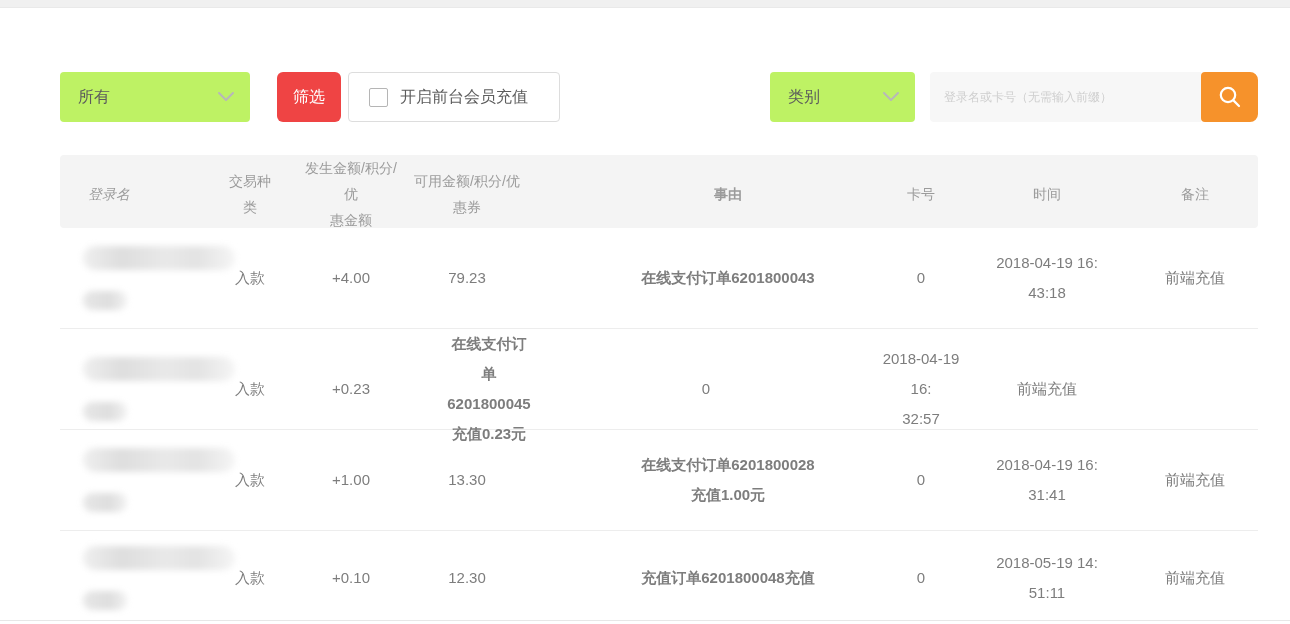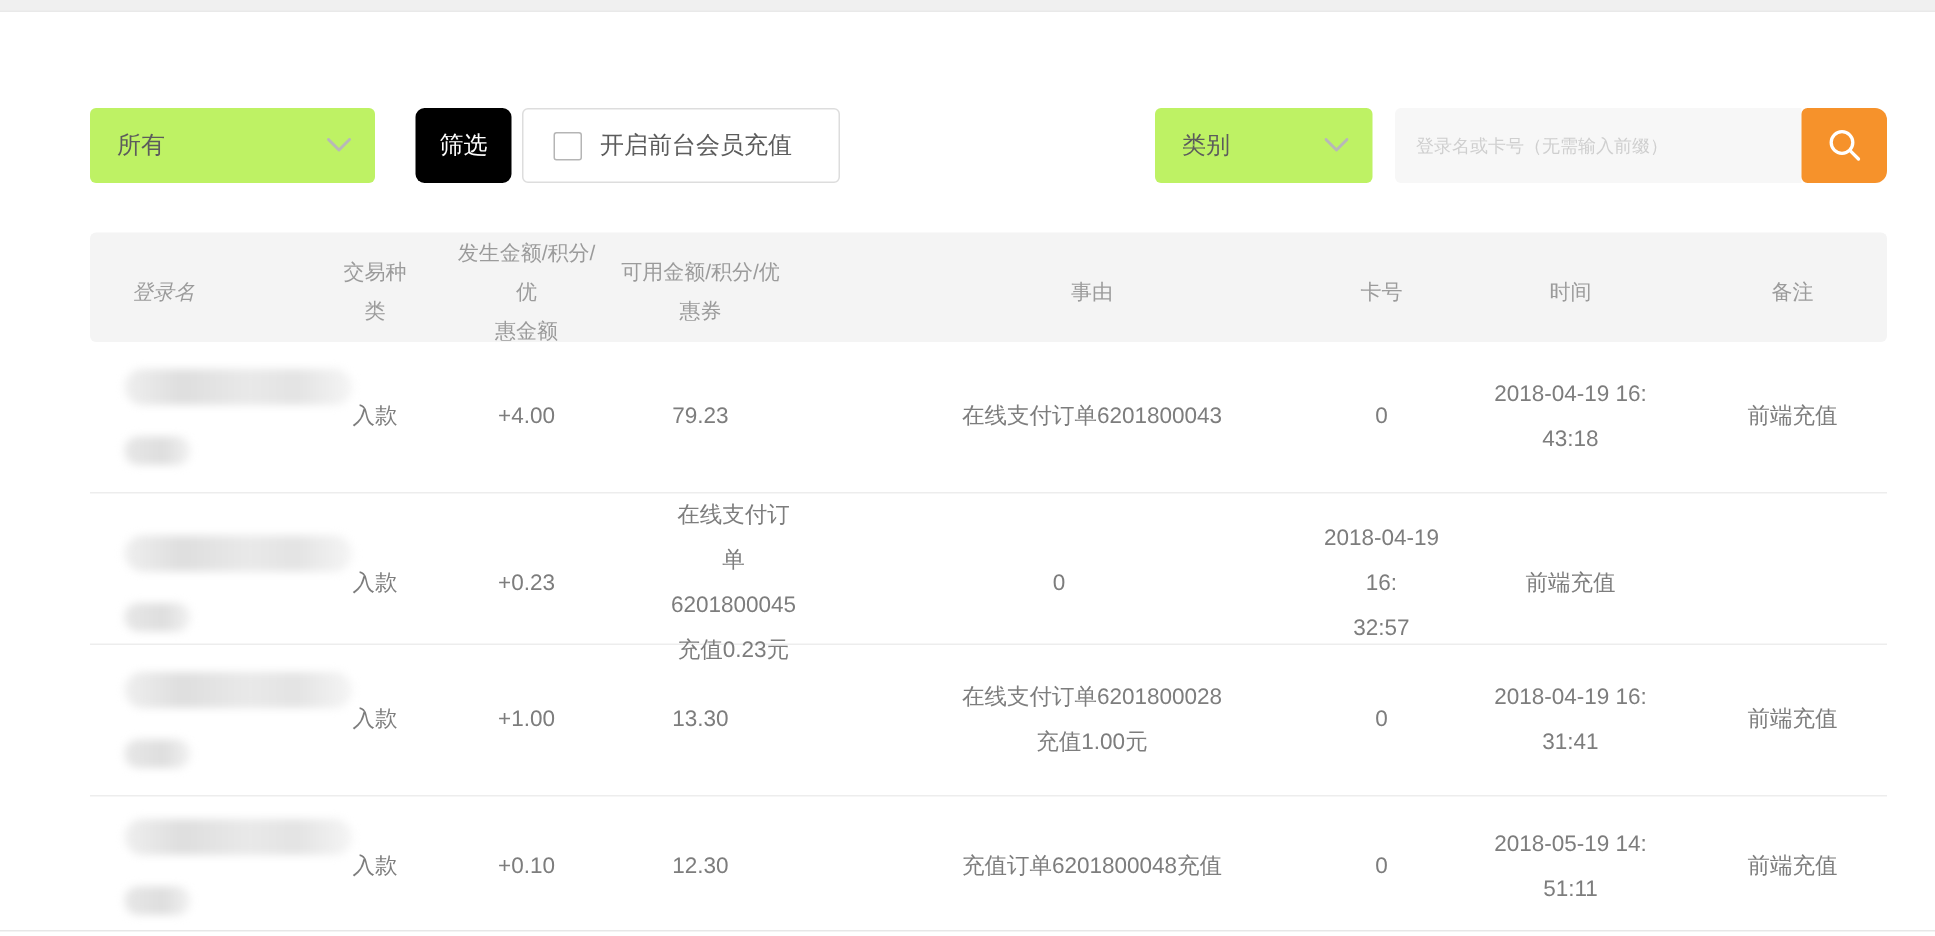--- a/index.html
+++ b/index.html
@@ -77,21 +77,21 @@
   .trow{
     height:100px;
     color:#7d7d7d;font-size:15px;
     border-top:1px solid #ededed;
   }
   .trow:first-of-type{border-top:none;}
   .trow:last-of-type{height:93px;}
   .cell{text-align:center;line-height:30px;}
   .cell.c1{text-align:left;padding-left:23px;overflow:visible;font-style:italic;}
   .thead .cell.c1{padding-left:28px;}
-  .cell.c5{padding-left:44px;}
+  .cell.c5{padding-left:44px;font-weight:bold;}
   
   .blur1{
     width:152px;height:24px;border-radius:12px;
     background:linear-gradient(90deg,#efefef,#dedede 25%,#e9e9e9 55%,#e3e3e3 75%,#f5f5f5);
     filter:blur(3px);
   }
   .blur2{
     width:44px;height:19px;border-radius:9px;margin-top:21px;
     background:linear-gradient(90deg,#e7e7e7,#dedede 60%,#f2f2f2);
     filter:blur(3px);
@@ -104,21 +104,21 @@
   <div class="top-strip"></div>
 
   <div class="toolbar">
     <div class="select select-status">
       <span>所有</span>
       <svg class="chev" viewBox="0 0 16 10">
         <polyline points="1,1 8,8 15,1" fill="none" stroke="#b8b8b8" stroke-width="2" stroke-linecap="round" stroke-linejoin="round"></polyline>
       </svg>
     </div>
 
-    <button class="btn-filter" style="background: #000000;">筛选</button>
+    <button class="btn-filter" style="background: #ef4444;">筛选</button>
 
     <label class="checkbox-box">
       <span class="cb"></span>
       <span>开启前台会员充值</span>
     </label>
 
     <div class="select select-category">
       <span>类别</span>
       <svg class="chev" viewBox="0 0 16 10">
         <polyline points="1,1 8,8 15,1" fill="none" stroke="#b8b8b8" stroke-width="2" stroke-linecap="round" stroke-linejoin="round"></polyline>

